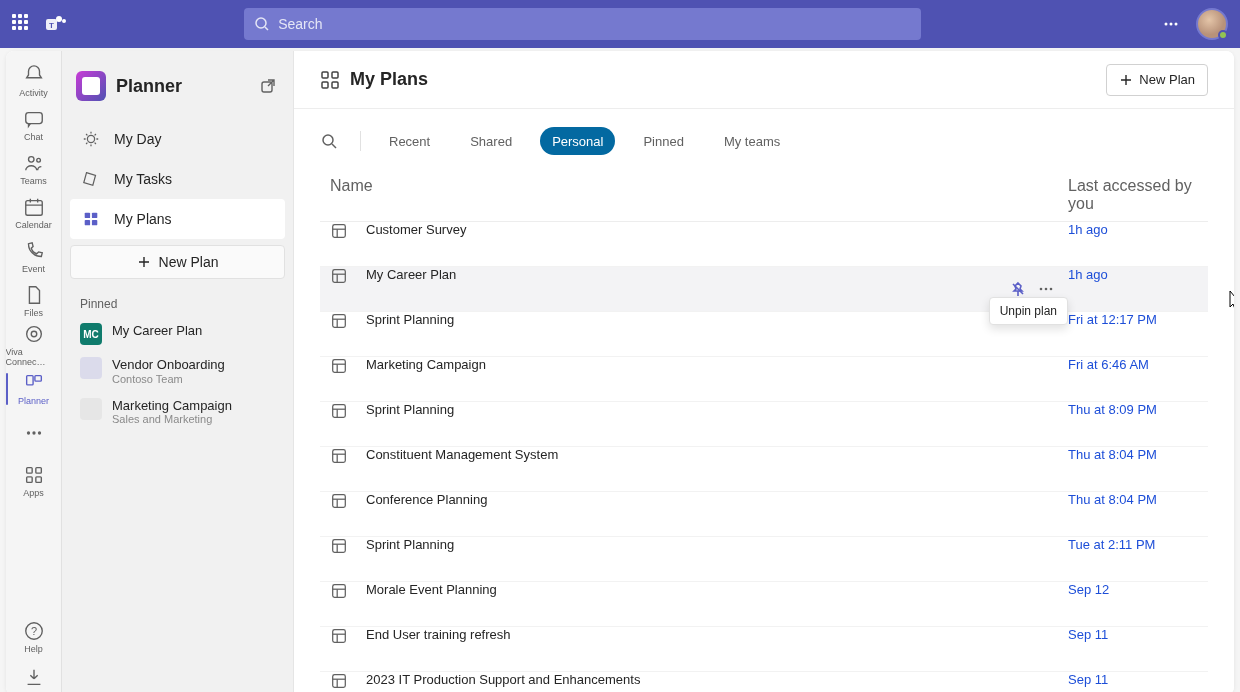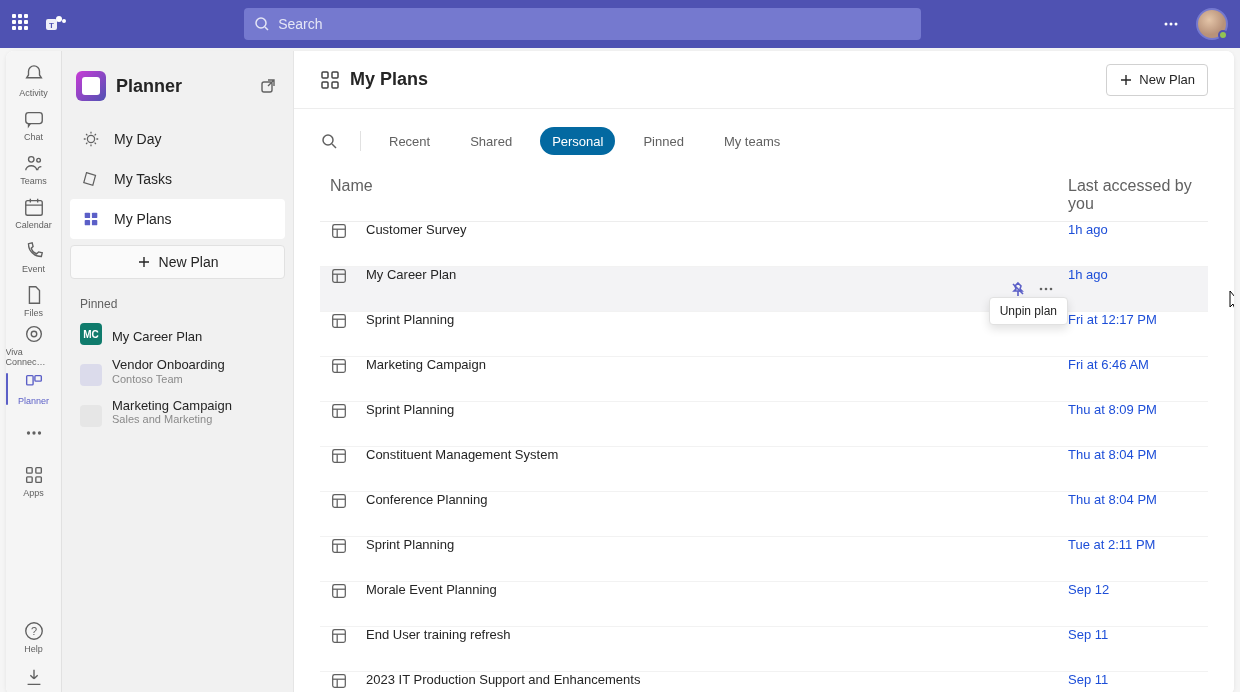--- a/index.html
+++ b/index.html
@@ -37,21 +37,21 @@
     .pop-ic { margin-left: auto; color: #616161; cursor: pointer; }
 
     .nav-item { display: flex; align-items: center; gap: 14px; height: 40px; padding: 0 12px; border-radius: 4px; color: #252525; font-size: 14px; cursor: pointer; }
     .nav-item .nav-ic { width: 18px; height: 18px; color: #616161; }
     .nav-item.active { background: #fff; }
     .nav-item.active .nav-ic { color: #5b5fc7; }
 
     .new-plan-btn { margin: 6px 0 14px 0; height: 34px; border: 1px solid #e1e1e1; background: #fafafa; border-radius: 4px; display: flex; align-items: center; justify-content: center; gap: 8px; font-size: 14px; color: #252525; cursor: pointer; }
 
     .section-label { font-size: 12px; color: #616161; padding: 4px 10px 6px; }
-    .pin-item { display: flex; align-items: flex-end; gap: 10px; padding: 6px 10px; cursor: pointer; border-radius: 4px; }
+    .pin-item { display: flex; align-items: flex-start; gap: 10px; padding: 6px 10px; cursor: pointer; border-radius: 4px; }
     .pin-badge { width: 22px; height: 22px; border-radius: 4px; display: flex; align-items: center; justify-content: center; font-size: 10px; font-weight: 700; color: #fff; }
     .pin-text { display: flex; flex-direction: column; line-height: 1.2; }
     .pin-title { font-size: 13px; color: #252525; }
     .pin-sub { font-size: 11px; color: #8a8a8a; }
 
     .main { flex: 1; display: flex; flex-direction: column; background: #fff; position: relative; }
     .main-header { height: 58px; display: flex; align-items: center; padding: 0 26px; border-bottom: 1px solid #ededed; }
     .main-title { display: flex; align-items: center; gap: 10px; font-size: 18px; font-weight: 700; color: #252525; }
     .hdr-new-plan { margin-left: auto; height: 32px; padding: 0 12px; display: flex; align-items: center; gap: 6px; border: 1px solid #d1d1d1; background: #fff; border-radius: 4px; font-size: 13px; color: #252525; cursor: pointer; }
 

